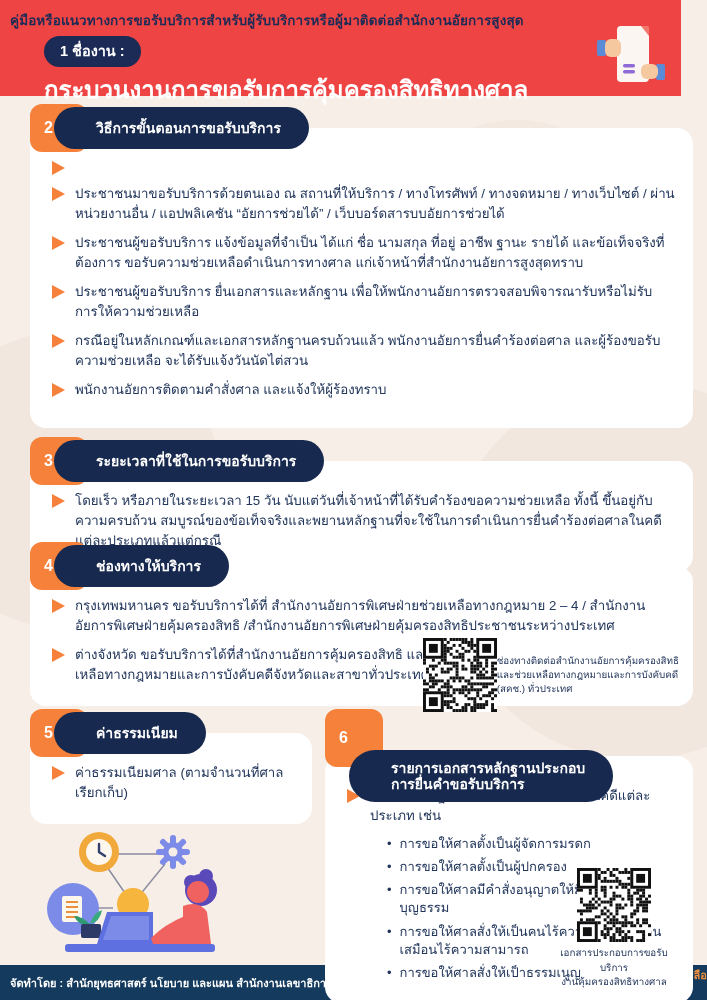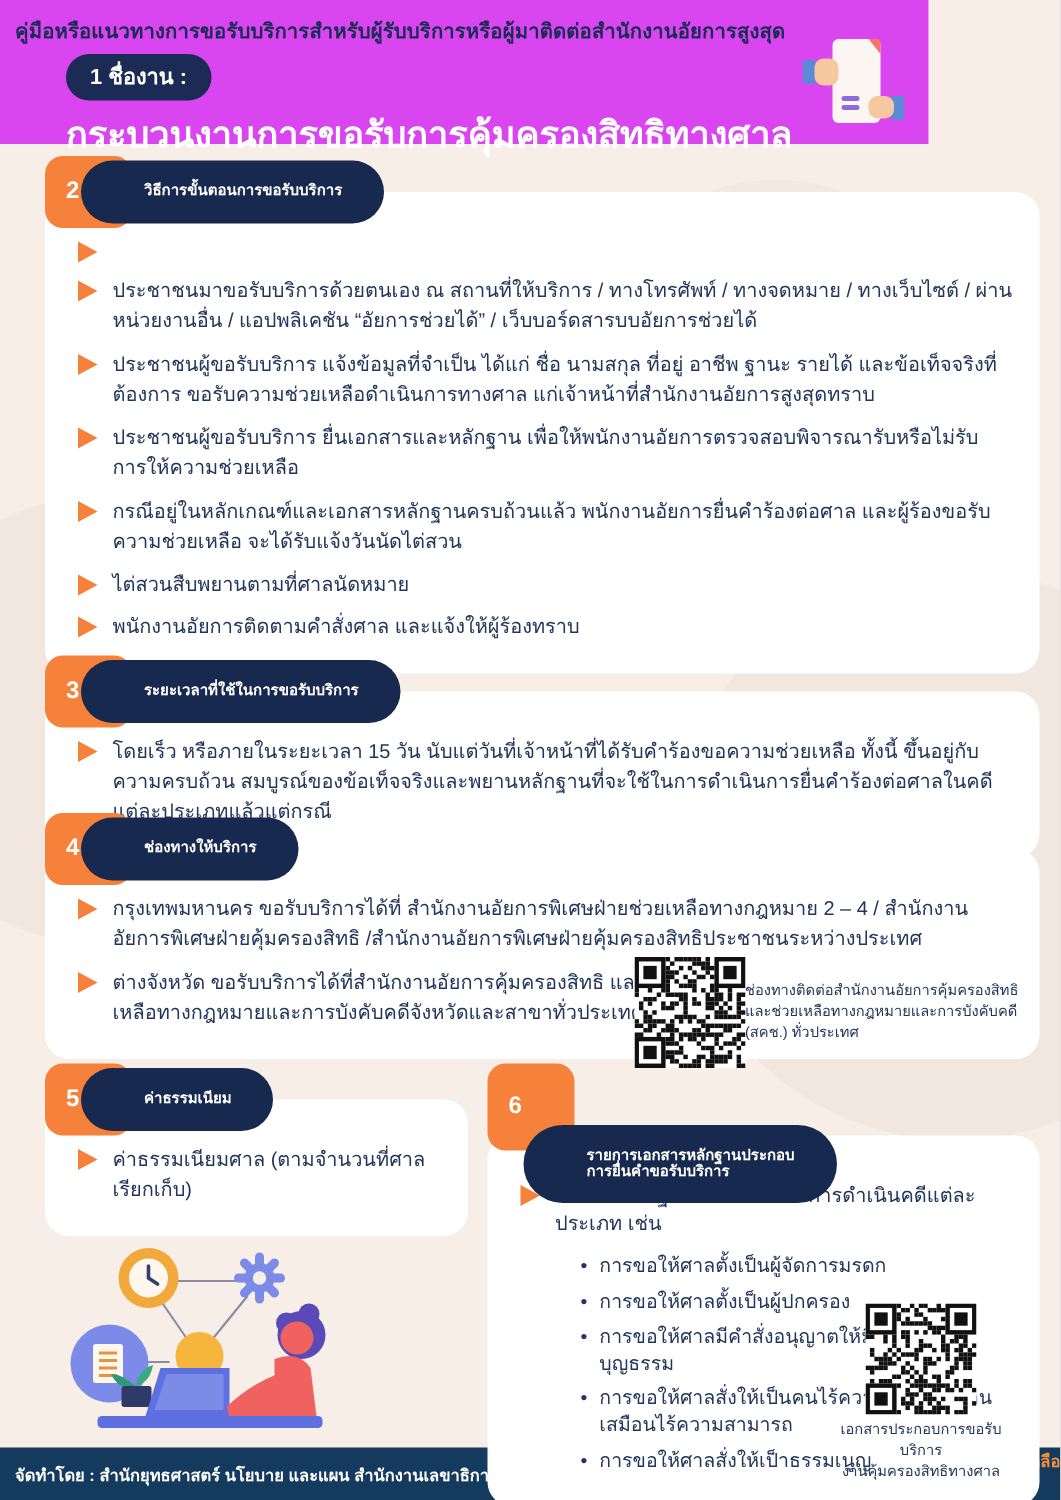--- a/index.html
+++ b/index.html
@@ -9,34 +9,34 @@
     background:#F7EEE7; overflow:hidden;
     font-family:"Liberation Sans", sans-serif; color:#22365B;
   }
   
   .blob { position:absolute; border-radius:50%; background:#EFE2D8; opacity:.55; }
   .blob.b1 { width:300px; height:300px; left:-80px; top:330px; }
   .blob.b2 { width:380px; height:380px; right:-120px; top:380px; }
   .blob.b3 { width:260px; height:260px; right:60px; top:120px; opacity:.4; }
 
   
-  .top-band { position:absolute; left:0; top:0; width:619px; height:96px; background:#d946ef; }
+  .top-band { position:absolute; left:0; top:0; width:681px; height:96px; background:#ef4444; }
   .top-line { padding:9px 10px 0 10px; font-size:13.5px; font-weight:bold; color:#1B2B55; letter-spacing:.1px; }
   .badge { display:inline-block; margin:5px 0 0 44px; background:#1B2B55; color:#fff;
            font-size:14.5px; font-weight:bold; padding:3px 16px 5px 16px; border-radius:16px; }
   .main-title { margin:3px 0 0 44px; color:#fff; font-size:24px; font-weight:bold; }
   .doc-icon { position:absolute; right:16px; top:24px; }
 
   
   .sec-head { position:relative; display:inline-block; height:42px; z-index:3; }
   .sec-num { position:absolute; left:0; top:-3px; width:58px; height:48px; background:#F5813A;
              border-radius:12px; color:#fff; font-size:16px; font-weight:bold;
              display:flex; align-items:center; padding-left:14px; }
   .sec-pill { position:relative; margin-left:24px; height:42px; background:#17294F; border-radius:21px;
-              color:#fff; font-size:10px; font-weight:bold; display:flex; align-items:center;
+              color:#fff; font-size:14px; font-weight:bold; display:flex; align-items:center;
               padding:0 28px 0 42px; white-space:pre-line; line-height:1.15; }
   .sec-head.tall { height:52px; }
   .sec-head.tall .sec-num { height:58px; }
   .sec-head.tall .sec-pill { height:52px; border-radius:26px;margin-top:38px; }
 
   
   .card { position:relative; background:#fff; border-radius:16px; margin-top:-21px; padding:30px 18px 12px 22px; z-index:1; }
 
   .item { display:flex; gap:10px; margin:0 0 9px 0; }
   .item .arrow { flex:0 0 auto; margin-top:3px; width:0; height:0;
@@ -122,24 +122,20 @@
           <span class="arrow"></span>
           <span class="txt">ประชาชนผู้ขอรับบริการ แจ้งข้อมูลที่จำเป็น ได้แก่ ชื่อ นามสกุล ที่อยู่ อาชีพ ฐานะ รายได้ และข้อเท็จจริงที่ต้องการ ขอรับความช่วยเหลือดำเนินการทางศาล แก่เจ้าหน้าที่สำนักงานอัยการสูงสุดทราบ</span>
         </div>
       <div class="item">
           <span class="arrow"></span>
           <span class="txt">ประชาชนผู้ขอรับบริการ ยื่นเอกสารและหลักฐาน เพื่อให้พนักงานอัยการตรวจสอบพิจารณารับหรือไม่รับ การให้ความช่วยเหลือ</span>
         </div>
       <div class="item">
           <span class="arrow"></span>
           <span class="txt">กรณีอยู่ในหลักเกณฑ์และเอกสารหลักฐานครบถ้วนแล้ว พนักงานอัยการยื่นคำร้องต่อศาล และผู้ร้องขอรับความช่วยเหลือ จะได้รับแจ้งวันนัดไต่สวน</span>
-        </div>
-      <div class="item">
-          <span class="arrow"></span>
-          <span class="txt">ไต่สวนสืบพยานตามที่ศาลนัดหมาย</span>
         </div>
       <div class="item">
           <span class="arrow"></span>
           <span class="txt">พนักงานอัยการติดตามคำสั่งศาล และแจ้งให้ผู้ร้องทราบ</span>
         </div>
     </div>
   </div>
 
   <div class="sec3">
     <div class="sec-head">

